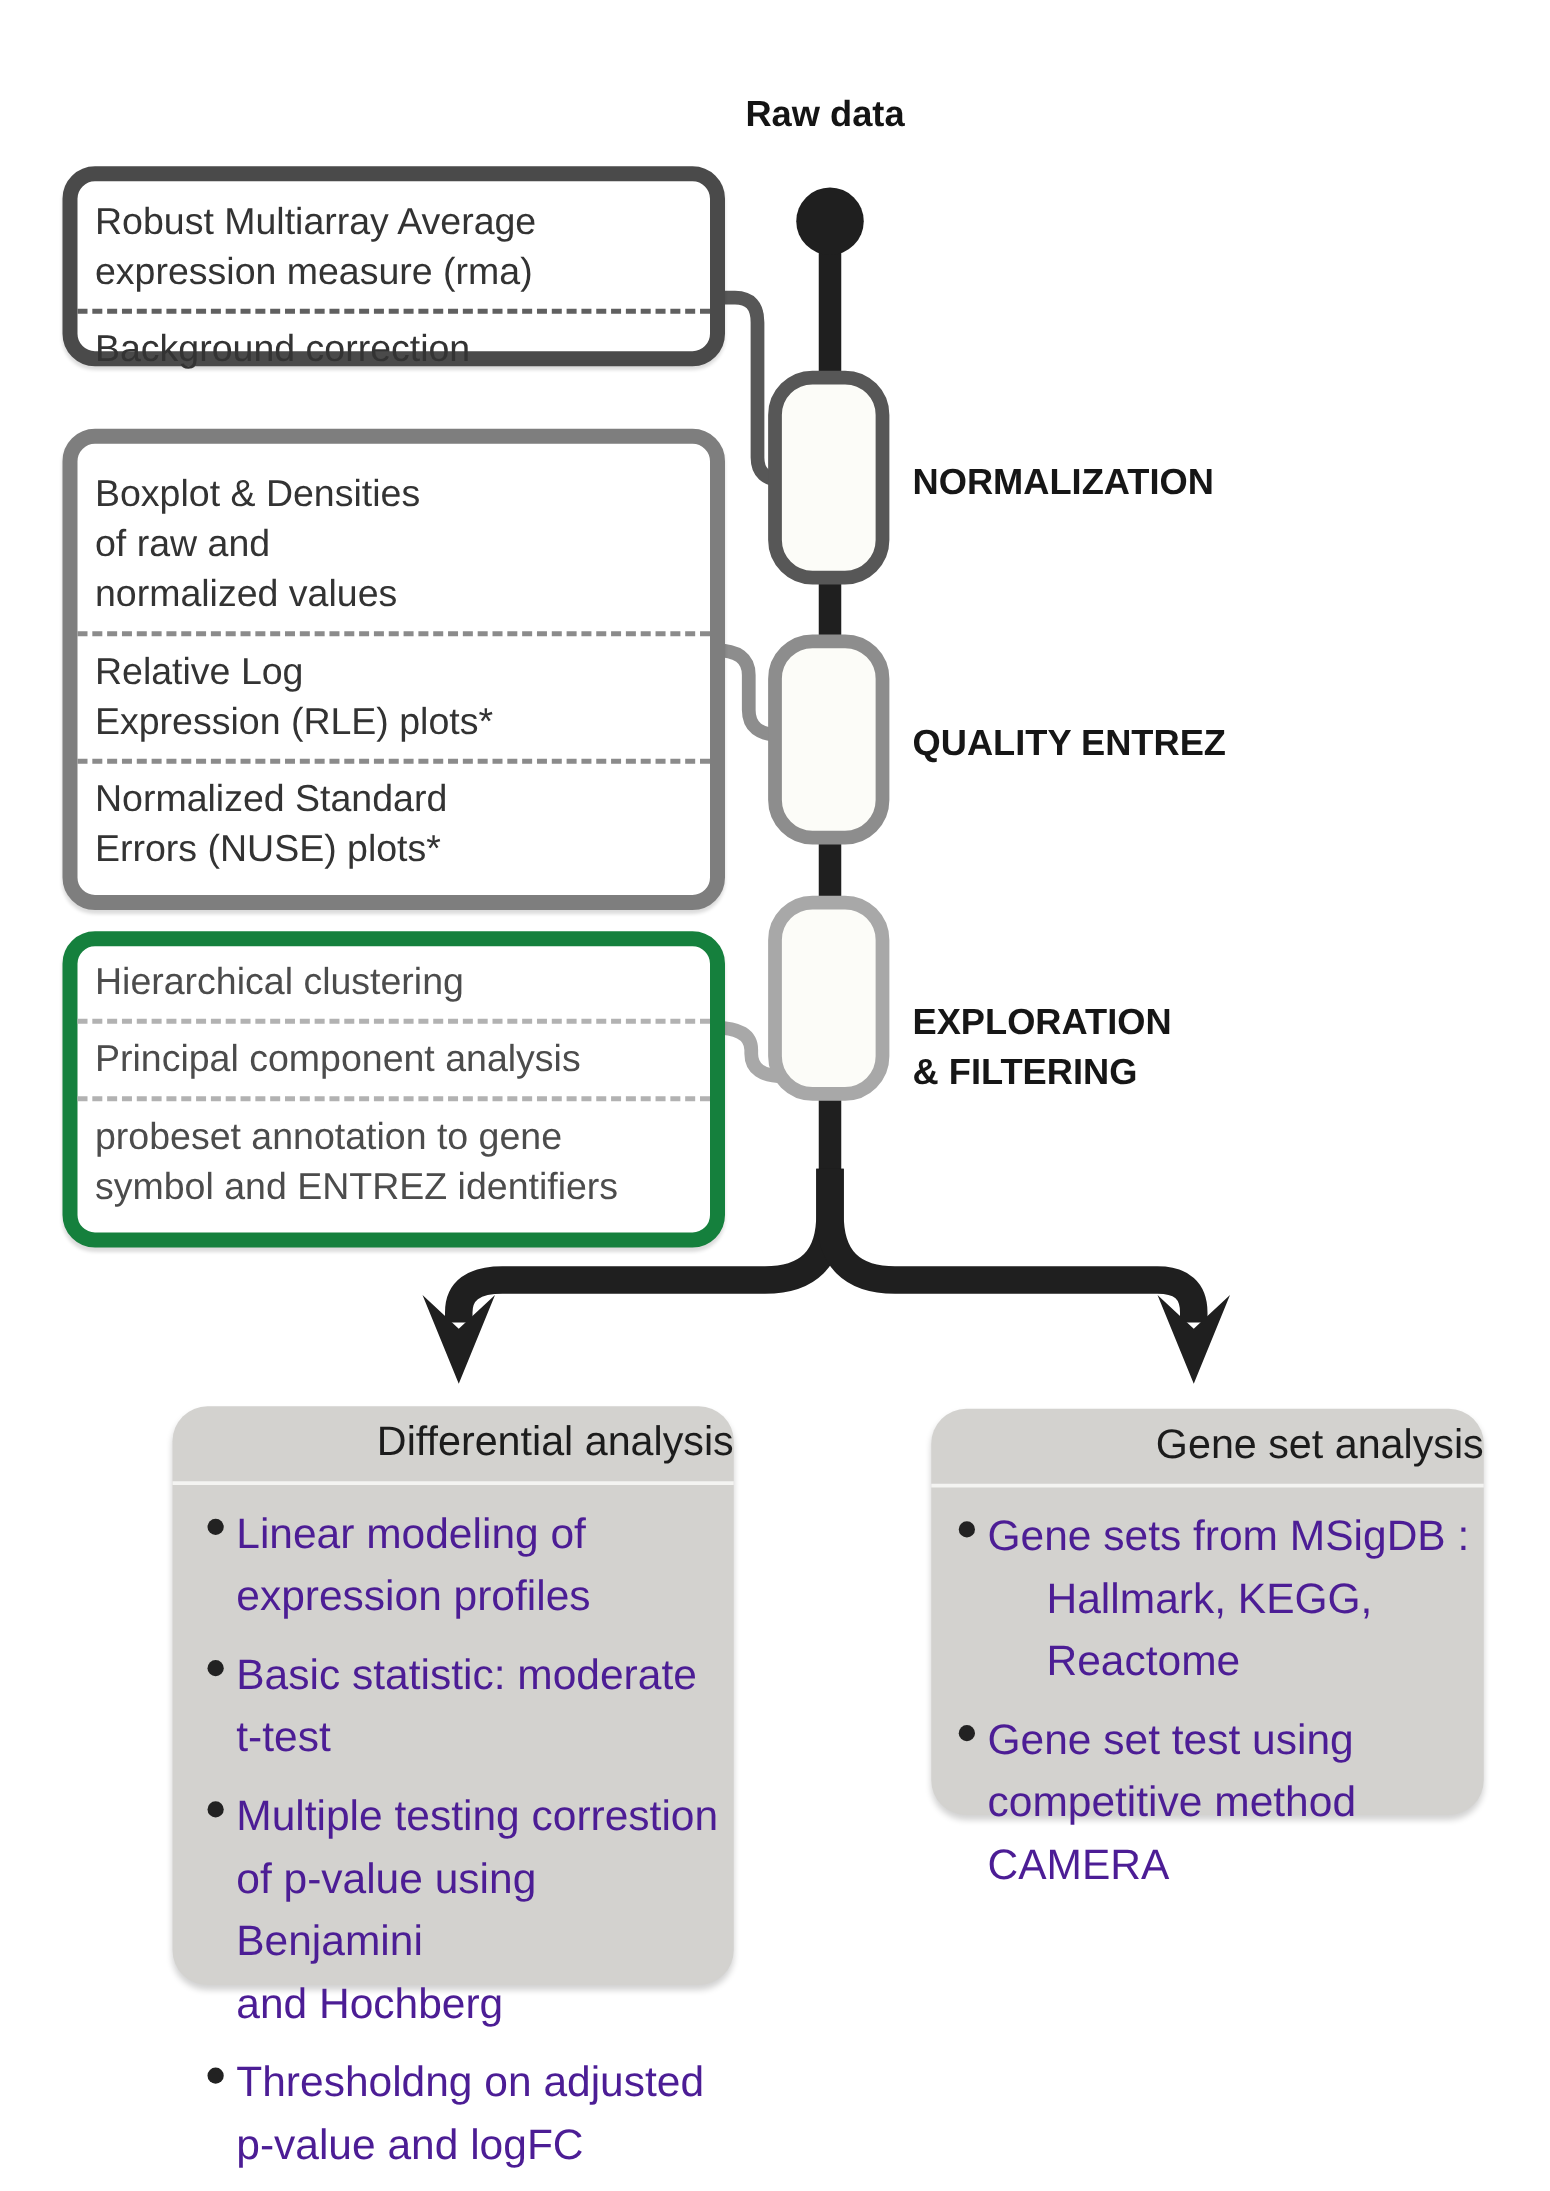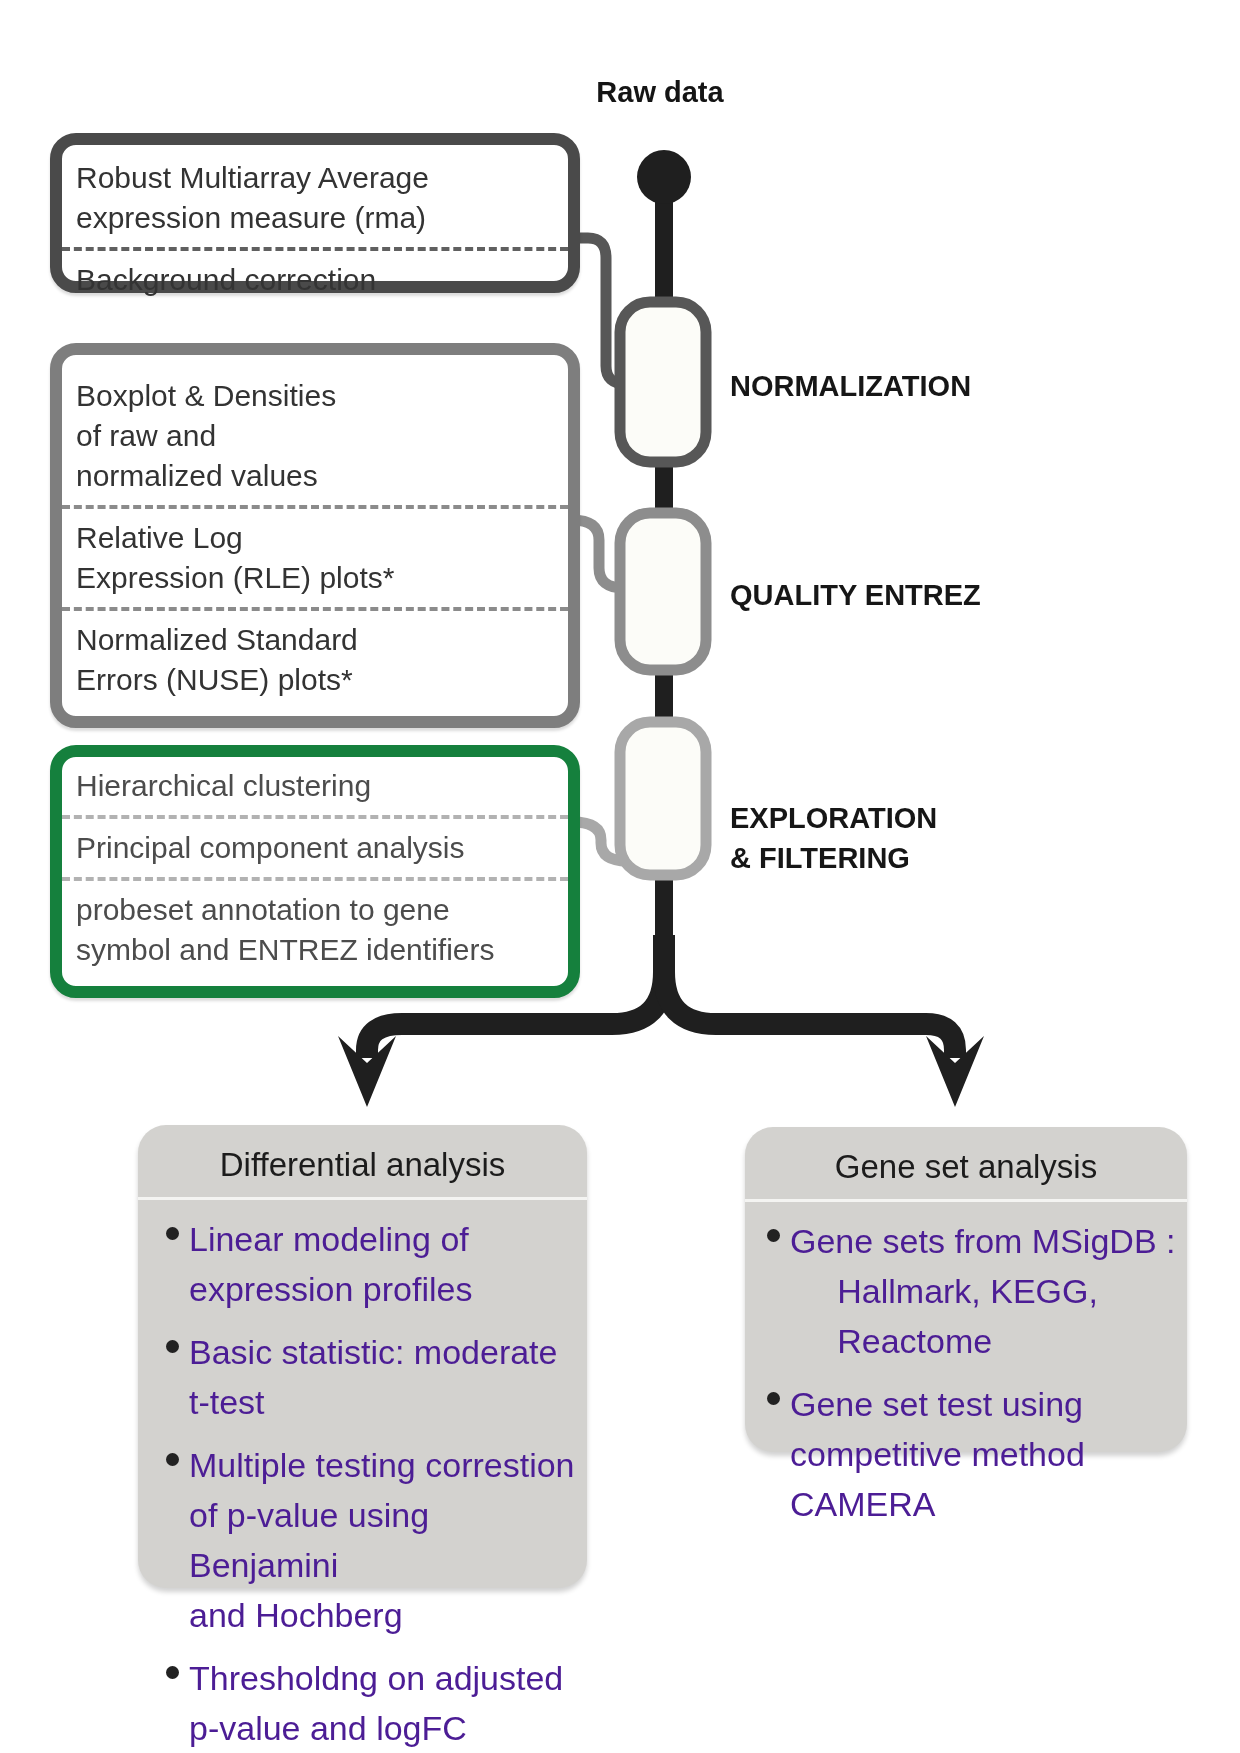--- a/index.html
+++ b/index.html
@@ -30,21 +30,21 @@
   .stage{left:730px;font-size:29px;font-weight:bold;color:#161616;line-height:40px;}
   #stage1{top:366px;}
   #stage2{top:575px;}
   #stage3{top:758px;margin-top:40px;}
 
   
   .abox{border-radius:28px;background:#d3d2cf;box-sizing:border-box;
         box-shadow:0 4px 5px rgba(0,0,0,.18);}
   #abox-left{left:138px;top:1125px;width:449px;height:463px;}
   #abox-right{left:745px;top:1127px;width:442px;height:325px;}
-  .abox .hdr{height:51px;padding-top:21px;text-align:center;
+  .abox .hdr{height:51px;padding-top:9px;text-align:right;
              font-size:33px;font-weight:400;color:#1c1c1c;}
   .abox .sep{border-top:3px solid #f4f4f2;height:0;margin:0;}
   .abox .body{padding:14px 10px 0 28px;}
   #abox-right .body{padding-left:22px;}
   .bullet{display:flex;margin-bottom:13px;}
   .bullet .dot{flex:0 0 13px;width:13px;height:13px;border-radius:50%;
                background:#222222;margin:13px 10px 0 0;}
   .bullet .txt{font-size:34px;line-height:50px;color:#4c1d95;}
 </style>
 </head>

